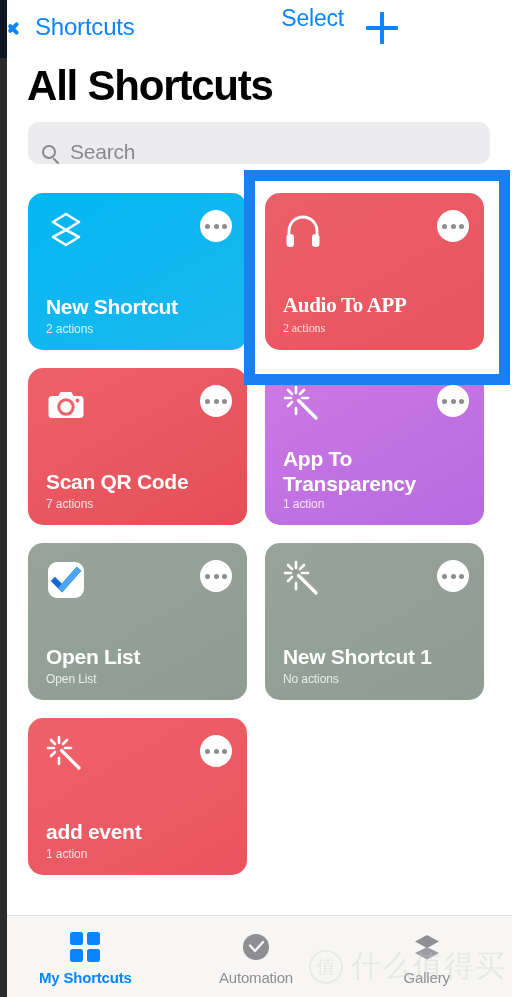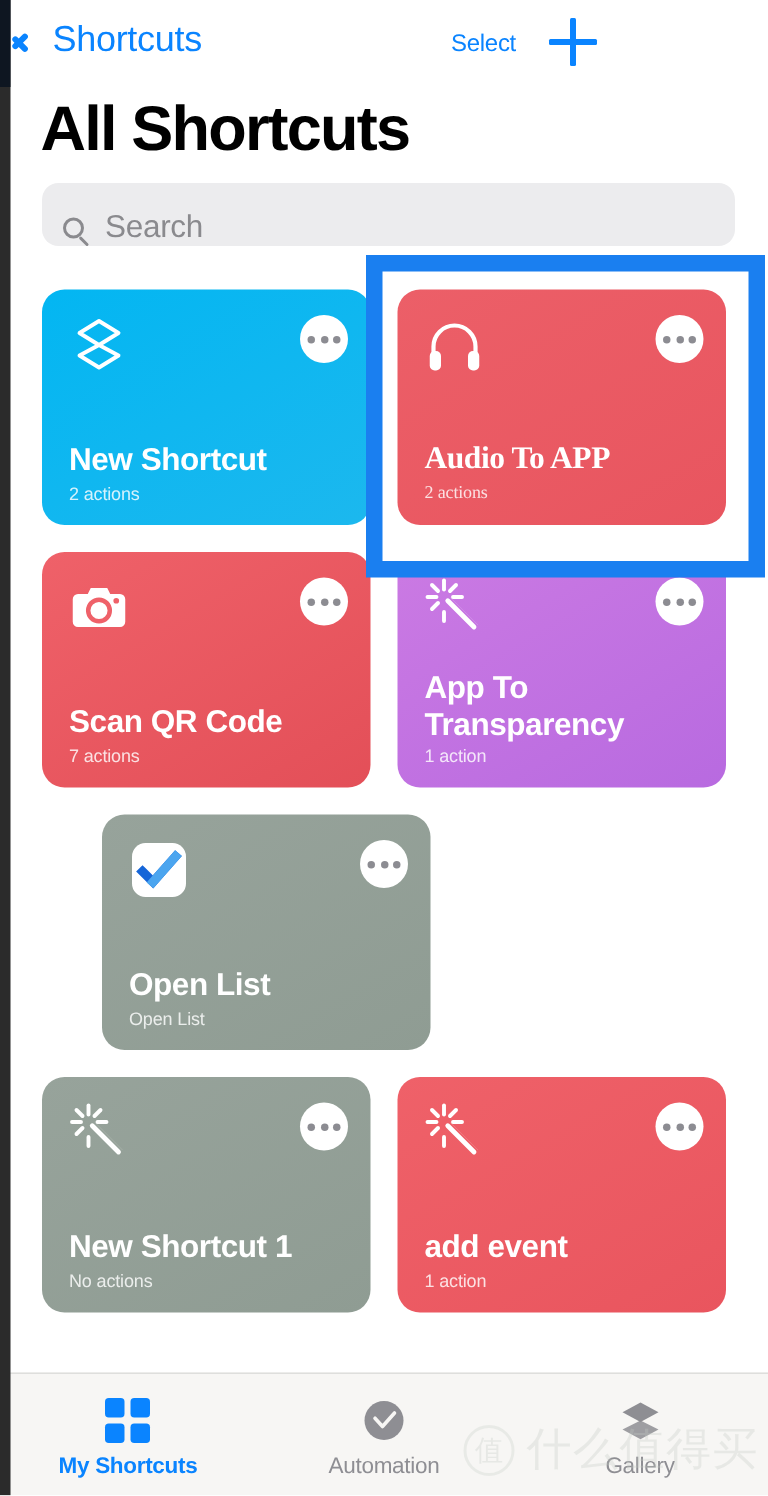--- a/index.html
+++ b/index.html
@@ -51,22 +51,22 @@
     left:4px; width:13px; height:4px;
     background:#0a84ff; border-radius:2px;
   }
   .chev:before { top:7px;  transform:rotate(135deg); transform-origin:left center; }
   .chev:after  { top:18px; transform:rotate(-135deg); transform-origin:left center; }
   .nav-back-label {
     font-size:24px; color:#0a84ff;
     font-weight:400; letter-spacing:-0.2px;
   }
   .nav-select {
-    position:absolute; right:76px; top:21px;
-    font-size:16px; color:#0a84ff;
+    position:absolute; right:76px; top:5px;
+    font-size:23px; color:#0a84ff;
     font-weight:400; letter-spacing:-0.2px;
     cursor:pointer;
   }
   .nav-plus {
     position:absolute; right:22px; top:12px;
     width:32px; height:32px;
     cursor:pointer;
   }
   .nav-plus:before, .nav-plus:after {
     content:""; position:absolute; background:#0a84ff; border-radius:1px;
@@ -309,21 +309,21 @@
           </svg>
         </div>
         <div class="card-menu">
           <i></i>
           <i></i>
           <i></i>
         </div>
         <div class="card-title">App To Transparency</div>
         <div class="card-sub">1 action</div>
       </div>
-      <div class="card" style="background: linear-gradient(150deg, rgb(151, 163, 155), rgb(143, 156, 147)); margin-left: 40px;">
+      <div class="card" style="background: linear-gradient(150deg, rgb(151, 163, 155), rgb(143, 156, 147));">
         <div class="card-icon">
           <svg class="ic" viewBox="0 0 40 40">
         <rect x="2" y="2" width="36" height="36" rx="9" fill="#ffffff"></rect>
         <path d="M9 21 L16 28 L31 11" fill="none" stroke="#1565d8" stroke-width="6" stroke-linecap="square" stroke-linejoin="miter"></path>
         <path d="M16 28 L31 11" fill="none" stroke="#4ba5ef" stroke-width="6" stroke-linecap="square"></path>
           </svg>
         </div>
         <div class="card-menu">
           <i></i>
           <i></i>

